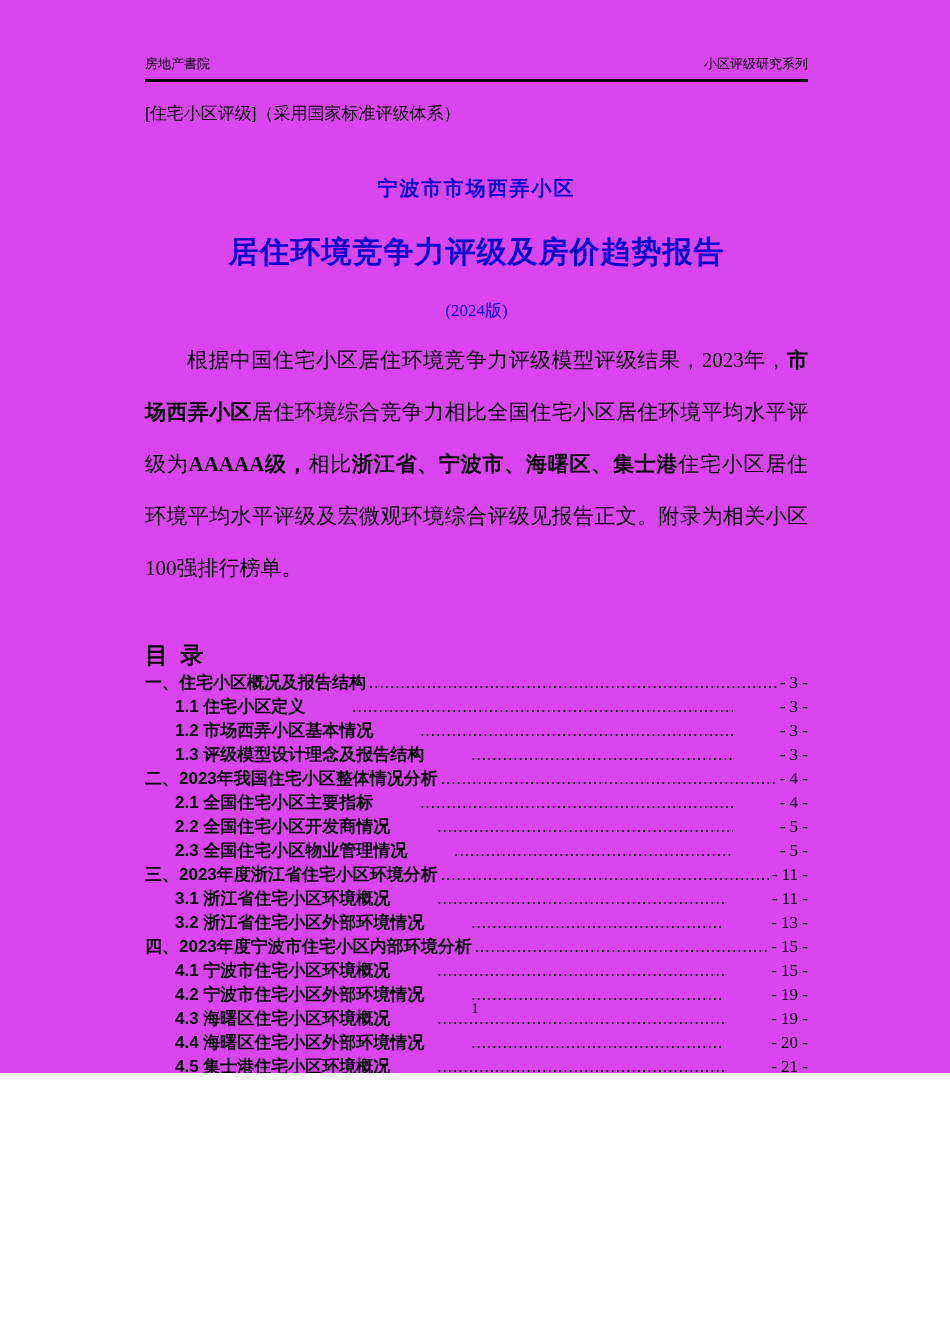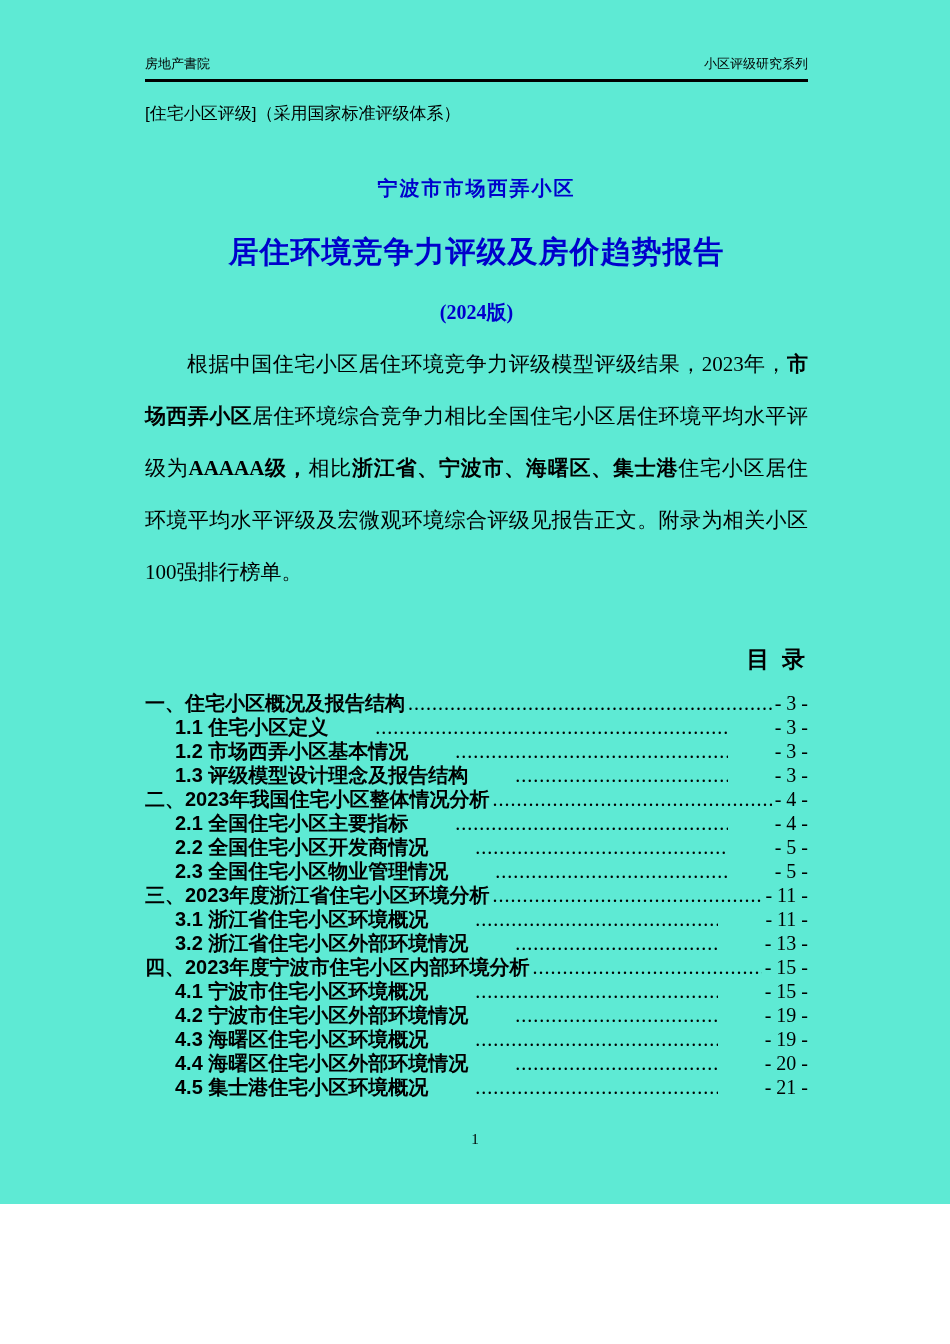--- a/index.html
+++ b/index.html
@@ -1,34 +1,34 @@
 <!DOCTYPE html>
 <html><head>
 <meta charset="utf-8">
 <style>
   html,body{margin:0;padding:0;background:#ffffff;}
   .page{
-    width:950px;height:1204px;box-sizing:border-box;
+    width:950px;height:1073px;box-sizing:border-box;
     padding:55px 142px 0 145px;position:relative;
     font-family:"Liberation Sans",sans-serif;color:#000;
-    overflow:hidden;background:#5eead4;
+    overflow:hidden;background:#d946ef;
   }
   .hdr{display:flex;justify-content:space-between;align-items:flex-end;
     font-size:13px;padding-bottom:6px;border-bottom:3px solid #000;}
   .tag{margin-top:20px;font-weight:normal;font-size:17px;}
   .t1{margin-top:50px;text-align:center;color:#0000CC;font-size:20px;font-weight:bold;letter-spacing:2px;}
   .t2{margin-top:30px;text-align:center;color:#0000CC;font-size:30px;font-weight:bold;letter-spacing:1px;}
-  .ed{margin-top:26px;text-align:center;color:#0000CC;font-size:20px;font-weight:bold;
+  .ed{margin-top:26px;text-align:center;color:#0000CC;font-size:17px;font-weight:normal;
       font-family:"Liberation Serif",serif;}
   .sumh{margin-top:44px;text-align:center;font-size:25px;font-weight:bold;letter-spacing:3px;}
   .para{margin-top:12px;font-family:"Liberation Serif",serif;font-size:21px;line-height:52px;
         text-align:justify;text-indent:2em;}
   .para .b{font-weight:bold;}
-  .toch{margin-top:46px;text-align:right;font-size:23px;font-weight:bold;letter-spacing:3px;}
-  .toc{margin-top:16px;font-size:20px;font-weight:bold;}
+  .toch{margin-top:46px;text-align:left;font-size:23px;font-weight:bold;letter-spacing:3px;}
+  .toc{font-size:17px;font-weight:bold;}
   .toc-row{display:flex;align-items:baseline;line-height:24px;height:24px;cursor:pointer;}
   .toc-row.lvl2{padding-left:30px;gap:44px;}
   .toc-label{white-space:nowrap;}
   .toc-dots{flex:1;overflow:hidden;white-space:nowrap;margin:0 3px;
     font-weight:normal;font-family:"Liberation Serif",serif;color:#000;letter-spacing:1px;}
   .toc-dots::after{content:"..................................................................................................................................................................................";}
   .toc-page{font-family:"Liberation Serif",serif;font-weight:normal;white-space:nowrap;}
   .footer{position:absolute;left:0;right:0;bottom:56px;text-align:center;
     font-size:15px;font-family:"Liberation Serif",serif;}
 </style>

